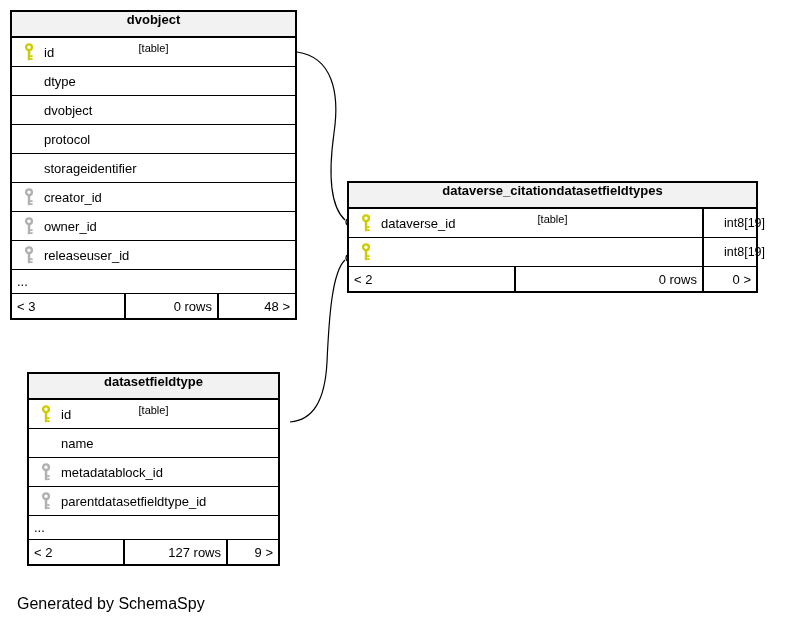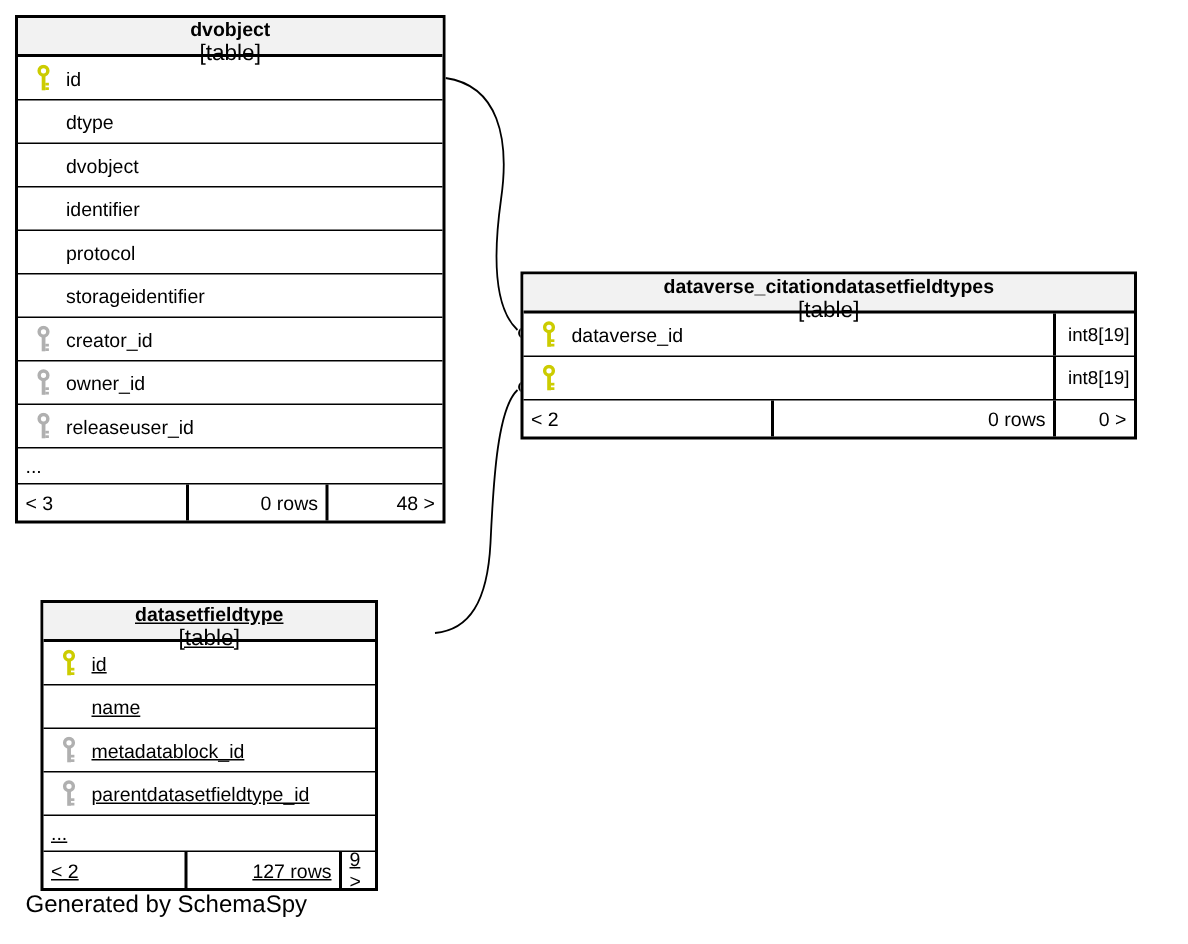--- a/index.html
+++ b/index.html
@@ -9,38 +9,38 @@
     overflow:hidden;
   }
   .overlay { position:absolute; left:0; top:0; pointer-events:none; }
 
   .table-box {
     position:absolute; background:#fff; border:2px solid #000;
     box-sizing:border-box; z-index:2;
   }
   #t0 { left:10px;  top:10px;  width:287px; }
   #t1 { left:347px; top:181px; width:411px; }
-  #t2 { left:27px;  top:400px; width:225px;text-decoration:underline; }
+  #t2 { left:27px;  top:372px; width:253px; }
 
   .thead {
     background:#f2f2f2; border-bottom:2px solid #000; height:26px;
     display:flex; align-items:center; justify-content:space-between;
     padding:0 23px; box-sizing:border-box; font-size:13px;flex-direction:column;
   }
   .tname { font-weight:bold; }
-  .ttag  { font-weight:normal; font-size:15px; }
+  .ttag  { font-weight:normal; font-size:11px;margin-top:15px; }
 
   .trow {
     height:29px; border-bottom:1px solid #000; box-sizing:border-box;
     display:flex; align-items:center; padding-left:12px; font-size:13px;
   }
   .keyslot { width:10px; height:18px; margin-right:10px; flex:none; display:flex; align-items:center; }
   .type-cell {
     margin-left:auto; border-left:2px solid #000; width:54px; height:100%;
-    box-sizing:border-box; display:flex; align-items:center; padding-left:8px;
+    box-sizing:border-box; display:flex; align-items:center; padding-left:20px;
     font-size:12.5px; flex:none;
   }
   .ellipsis-row {
     height:24px; border-bottom:1px solid #000; box-sizing:border-box;
     display:flex; align-items:center; padding-left:5px; font-size:13px;
   }
   .tfoot { height:24px; display:flex; font-size:13px; }
   .tfoot .fcell {
     box-sizing:border-box; display:flex; align-items:center; padding:0 5px;
     border-right:2px solid #000;
@@ -91,24 +91,20 @@
     <div class="trow">
       <span class="keyslot"></span>
       <span>dtype</span>
     </div>
     <div class="trow">
       <span class="keyslot"></span>
       <span>dvobject</span>
     </div>
     <div class="trow">
       <span class="keyslot"></span>
-      <span>identifier</span>
-    </div>
-    <div class="trow">
-      <span class="keyslot"></span>
       <span>protocol</span>
     </div>
     <div class="trow">
       <span class="keyslot"></span>
       <span>storageidentifier</span>
     </div>
     <div class="trow">
       <span class="keyslot">
         <svg width="10" height="18" viewBox="0 0 10 18">
           <circle cx="5" cy="4.2" r="2.9" fill="none" stroke="#b0b0b0" stroke-width="2.3"></circle>

